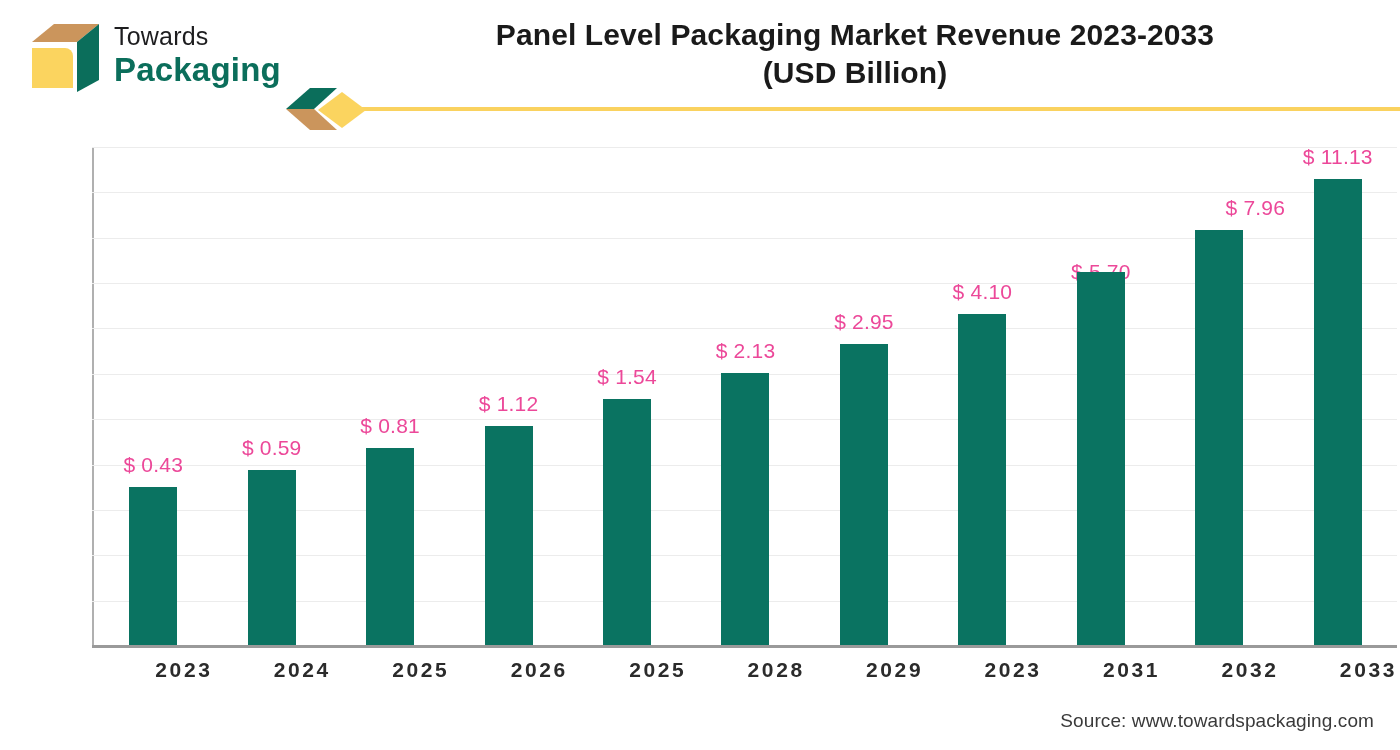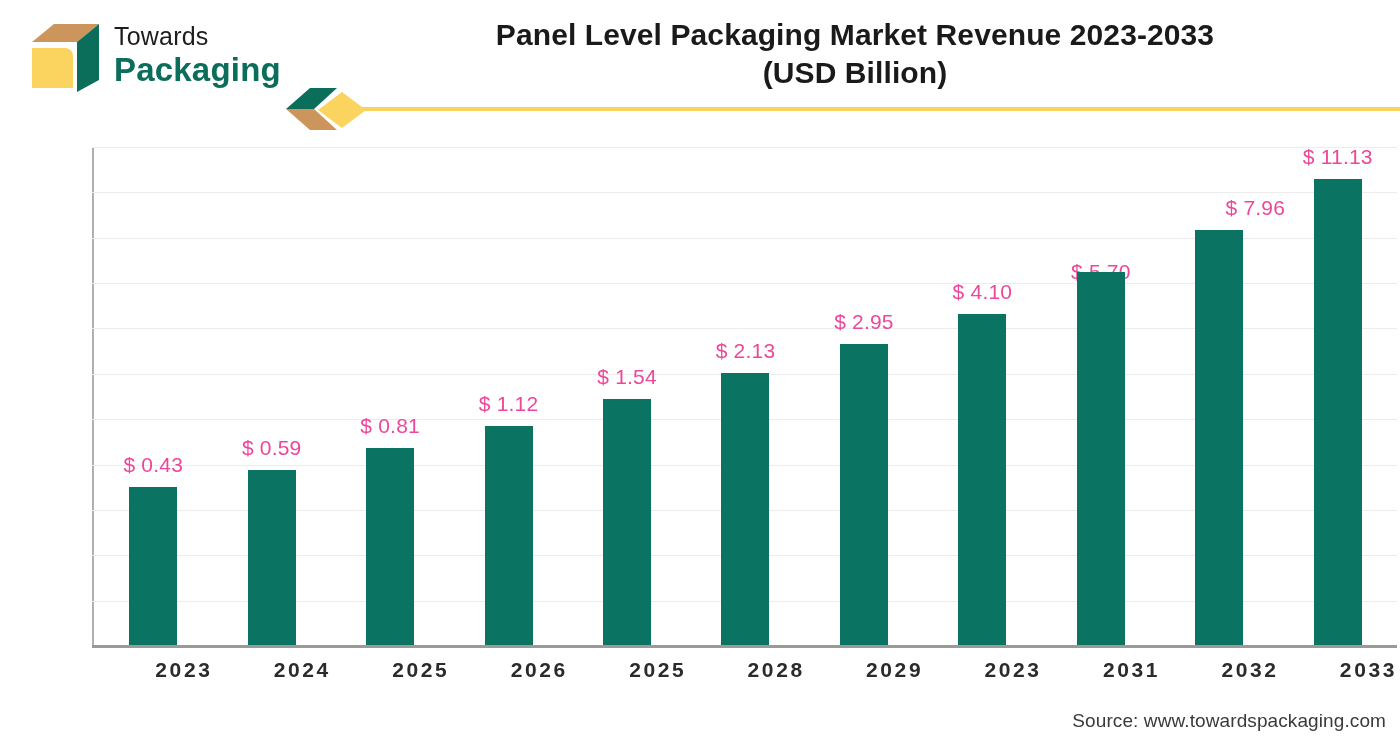--- a/index.html
+++ b/index.html
@@ -171,21 +171,21 @@
     text-align: right;
     font-size: 21px;
     font-weight: 700;
     color: #2b2b2b;
     letter-spacing: 2.6px;
   }
 
   
   #source {
     position: absolute;
-    right: 14px;
+    right: 26px;
     top: 710px;
     font-size: 19px;
     color: #3a3a3a;
     letter-spacing: .1px;
   }
 </style>
 </head>
 <body>
 
 <div id="page">

